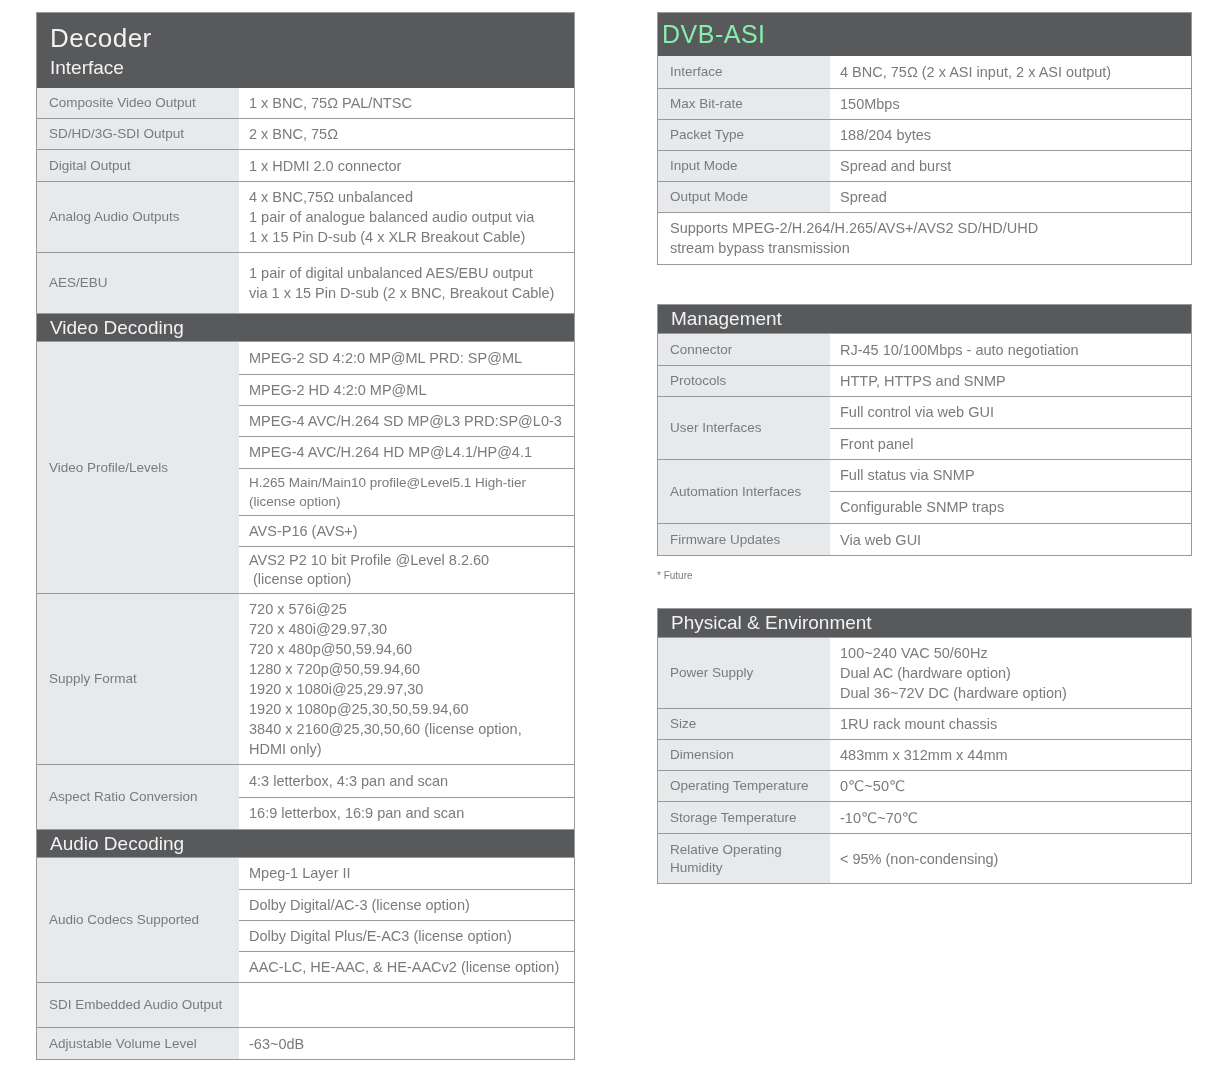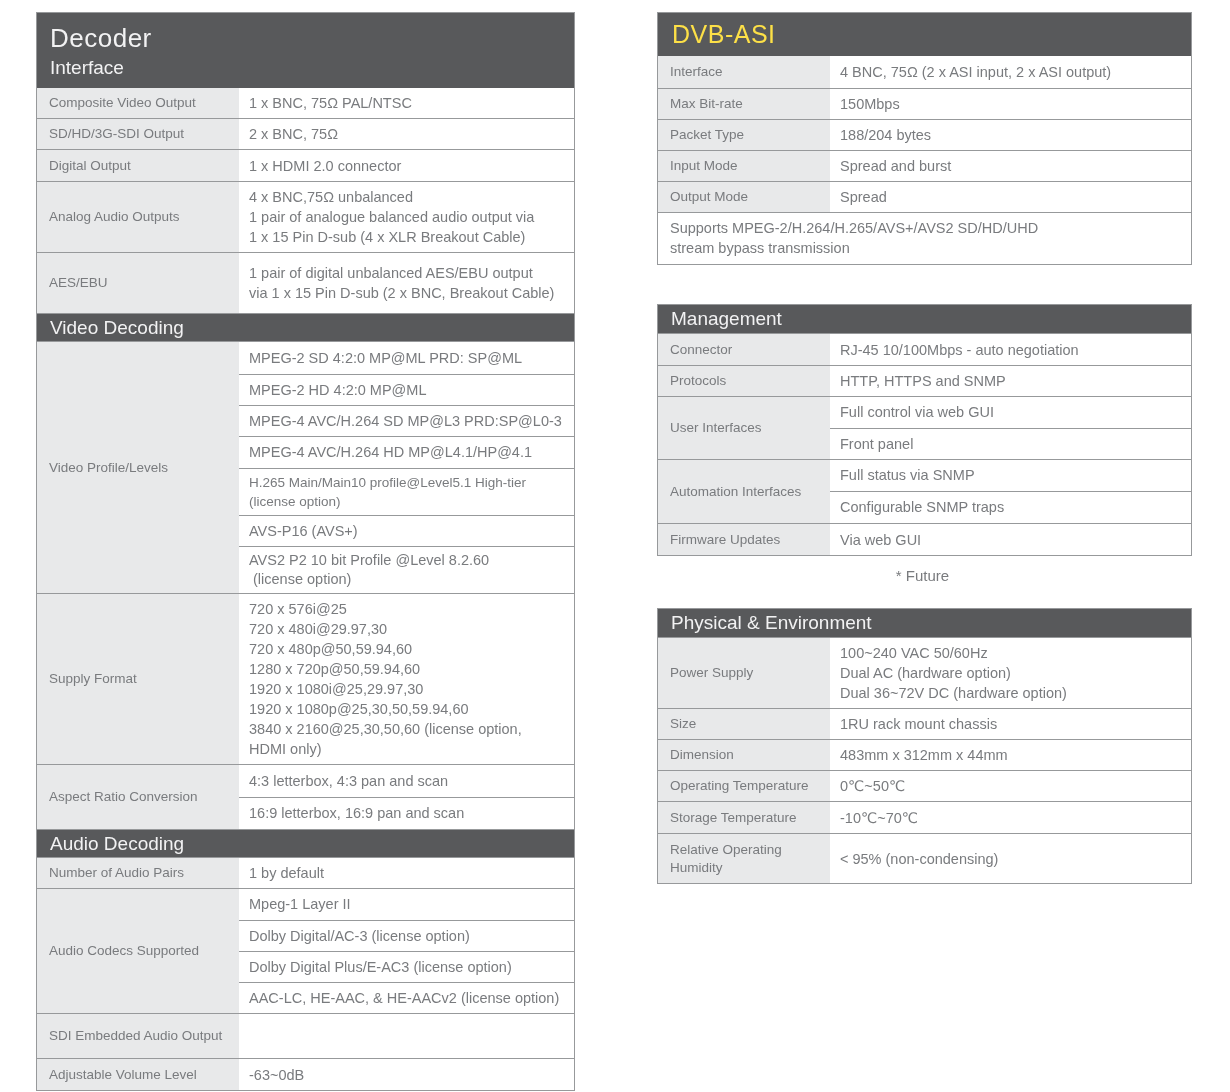--- a/index.html
+++ b/index.html
@@ -18,23 +18,23 @@
   .tbl { border: 1px solid #97999b; background: #fff; }
 
   
   .hdr-big {
     background: #58595b; color: #f2f2f3;
     padding: 9px 12px 8px 13px;
   }
   .hdr-title   { font-size: 26px; line-height: 32px; letter-spacing: 0.5px; }
   .hdr-sub     { font-size: 19px; line-height: 25px; margin-top: 1px; }
   .hdr-one {
-    background: #58595b; color: #fde047;
+    background: #58595b; color: #86efac;
     font-size: 25px; height: 43px;
-    display: flex; align-items: center; padding-left: 14px;
+    display: flex; align-items: center; padding-left: 4px;
     letter-spacing: 0.5px;
   }
   .bar {
     background: #58595b; color: #f2f2f3;
     font-size: 19px; min-height: 28px;
     display: flex; align-items: center; padding-left: 13px;
   }
 
   
   .row { display: flex; align-items: stretch; min-height: 31px; }
@@ -83,22 +83,22 @@
   .mh46  { min-height: 46px; }
   .mh50  { min-height: 50px; }
   .mh61  { min-height: 61px; }
   .mh65  { min-height: 65px; }
   .mh69  { min-height: 69px; }
   .mh171 { min-height: 171px; }
 
   .gap39 { margin-top: 39px; }
   .gap23 { margin-top: 23px; }
   .footnote {
-    text-align: center;
-    font-size: 15px; line-height: 18px;
+    text-align: left;
+    font-size: 10px; line-height: 18px;
     padding: 11px 4px 0 0;
     height: 29px;
   }
 </style>
 </head>
 <body>
 
 <div class="col col-left">
   <div class="tbl">
 
@@ -163,24 +163,20 @@
     <div class="row">
       <div class="lbl">Aspect Ratio Conversion</div>
       <div class="stack">
         <div class="sub mh32">4:3 letterbox, 4:3 pan and scan</div>
         <div class="sub mh32">16:9 letterbox, 16:9 pan and scan</div>
       </div>
     </div>
 
     <div class="bar">Audio Decoding</div>
 
-    <div class="row">
-      <div class="lbl">Number of Audio Pairs</div>
-      <div class="val">1 by default</div>
-    </div>
 
     <div class="row">
       <div class="lbl">Audio Codecs Supported</div>
       <div class="stack">
         <div class="sub">Mpeg-1 Layer II</div>
         <div class="sub">Dolby Digital/AC-3 (license option)</div>
         <div class="sub">Dolby Digital Plus/E-AC3 (license option)</div>
         <div class="sub">AAC-LC, HE-AAC, &amp; HE-AACv2 (license option)</div>
       </div>
     </div>

